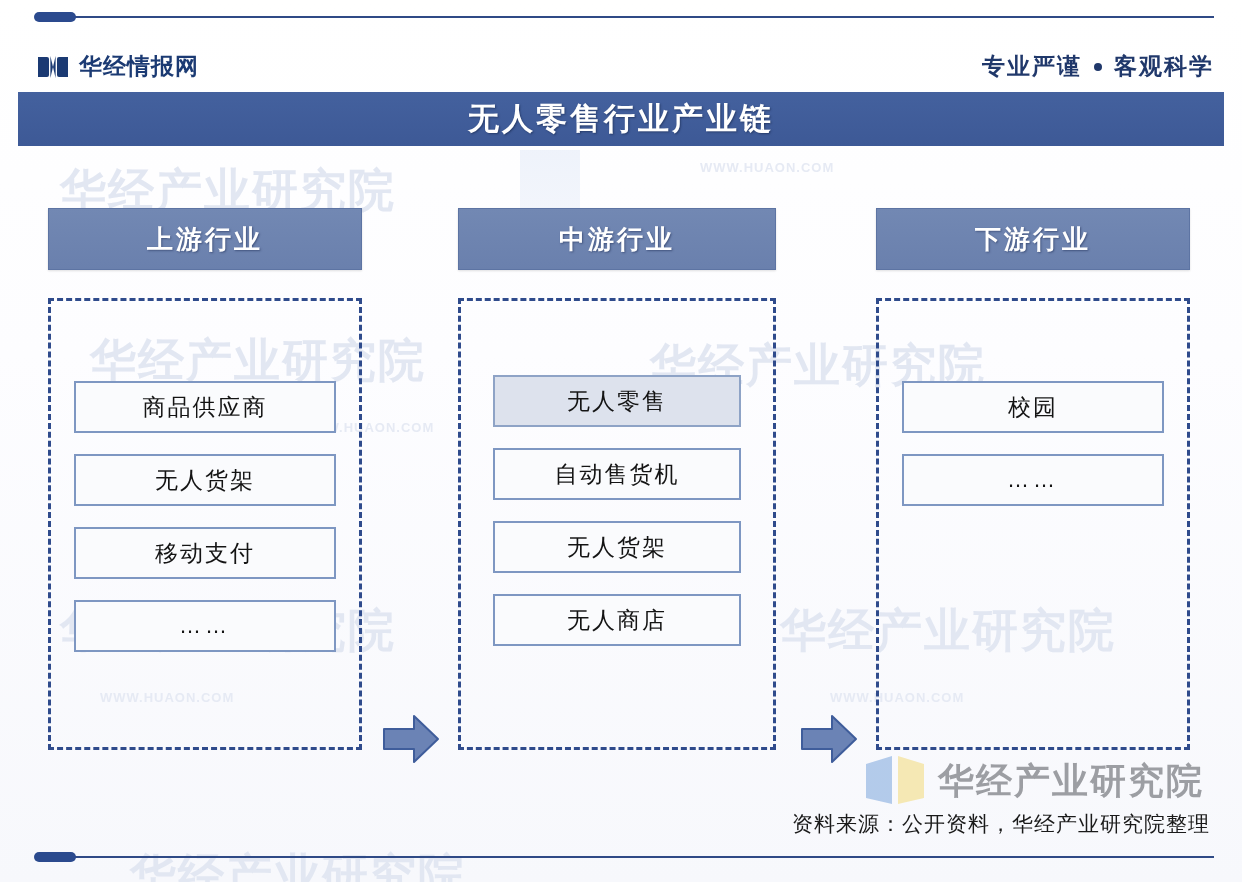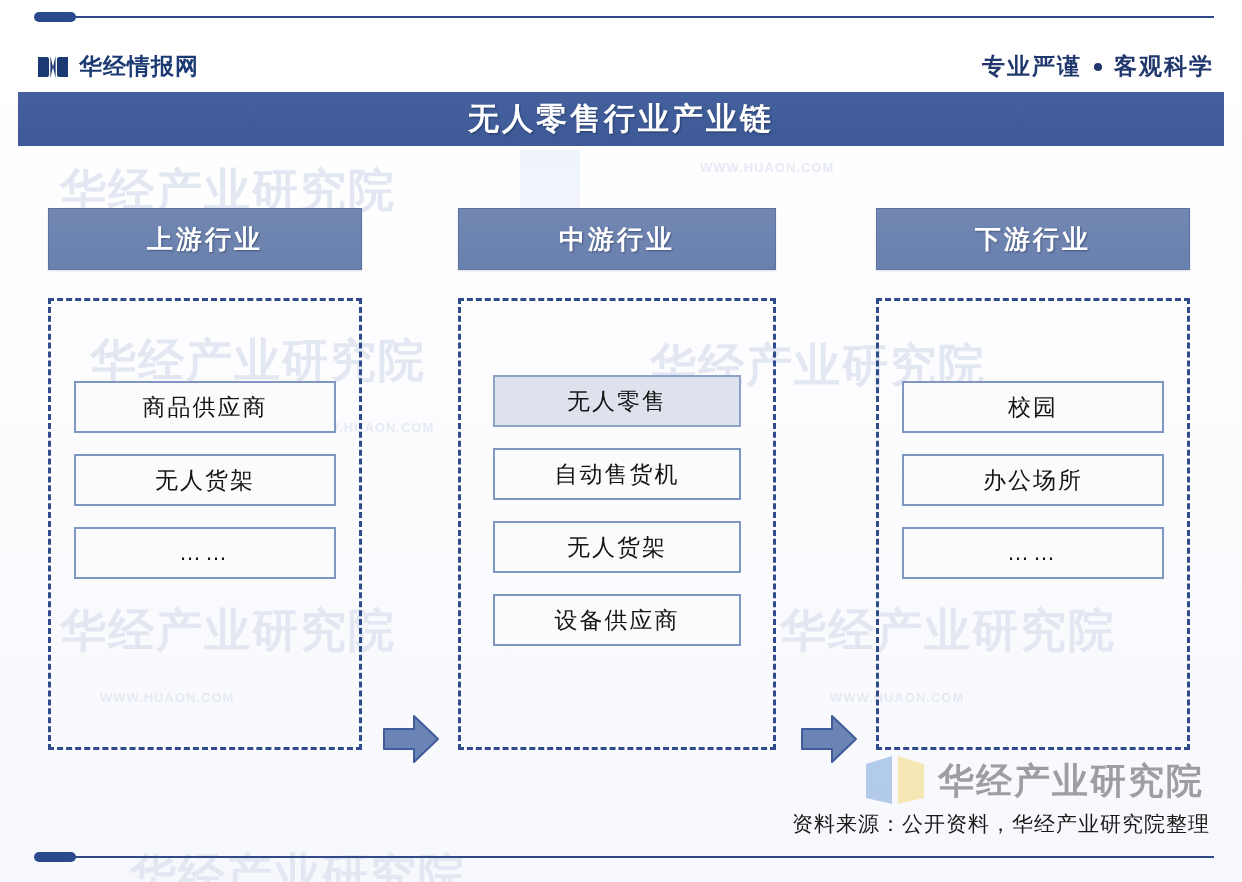--- a/index.html
+++ b/index.html
@@ -182,20 +182,23 @@
       <div class="colhead">
         <span>上游行业</span>
       </div>
       <div class="dashbox">
         <div class="item">
             <span>商品供应商</span>
           </div>
         <div class="item">
             <span>无人货架</span>
           </div>
+        <div class="item">
+            <span>移动支付</span>
+          </div>
         <div class="item ellipsis">
             <span>……</span>
           </div>
       </div>
     </div>
 
     <div class="col c2">
       <div class="colhead">
         <span>中游行业</span>
       </div>
@@ -203,35 +206,32 @@
         <div class="item highlight">
             <span>无人零售</span>
           </div>
         <div class="item">
             <span>自动售货机</span>
           </div>
         <div class="item">
             <span>无人货架</span>
           </div>
         <div class="item">
-            <span>设备供应商</span>
+            <span>无人商店</span>
           </div>
       </div>
     </div>
 
     <div class="col c3">
       <div class="colhead">
         <span>下游行业</span>
       </div>
       <div class="dashbox">
         <div class="item">
             <span>校园</span>
-          </div>
-        <div class="item">
-            <span>办公场所</span>
           </div>
         <div class="item ellipsis">
             <span>……</span>
           </div>
       </div>
     </div>
 
     <svg class="arrow a1" viewBox="0 0 58 52">
       <path d="M2 16 H32 V3 L56 26 L32 49 V36 H2 Z" fill="#6b83b5" stroke="#3f5d9b" stroke-width="2" stroke-linejoin="round"></path>
     </svg>

